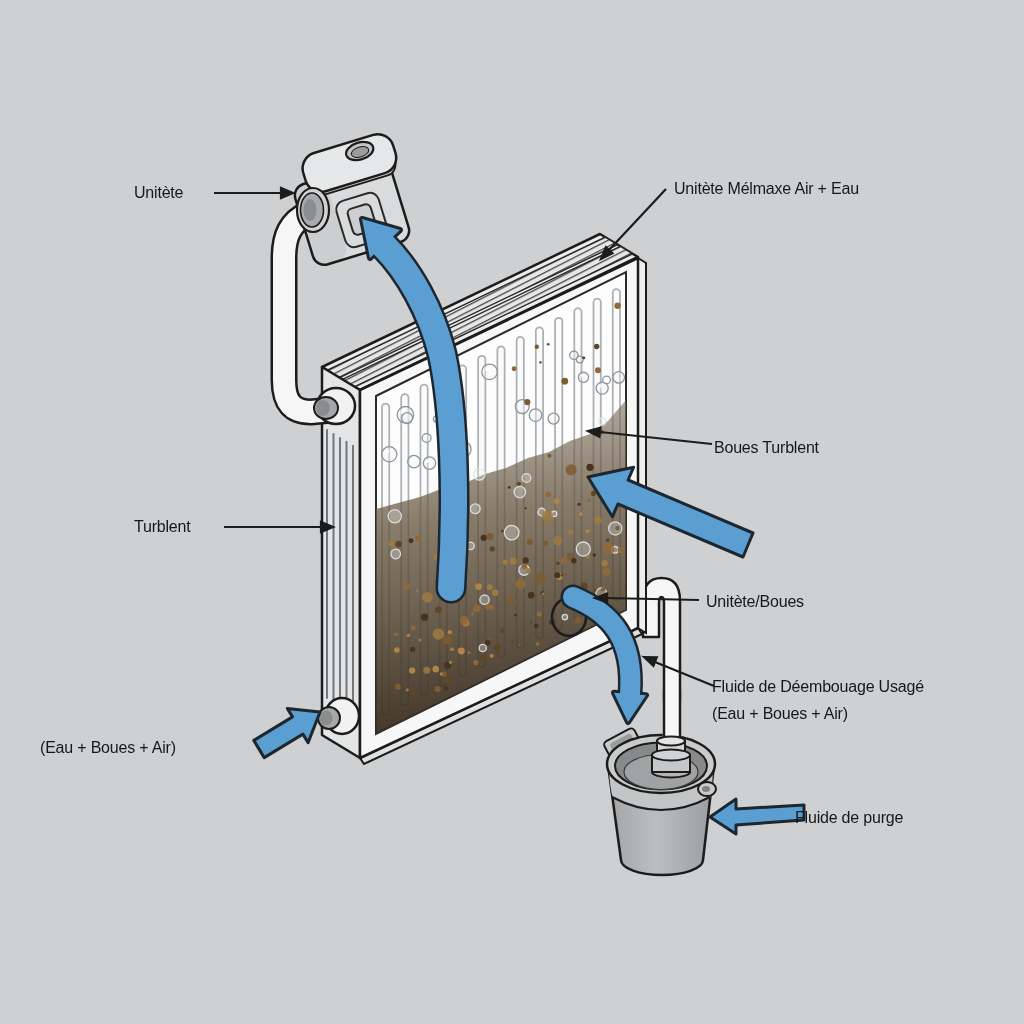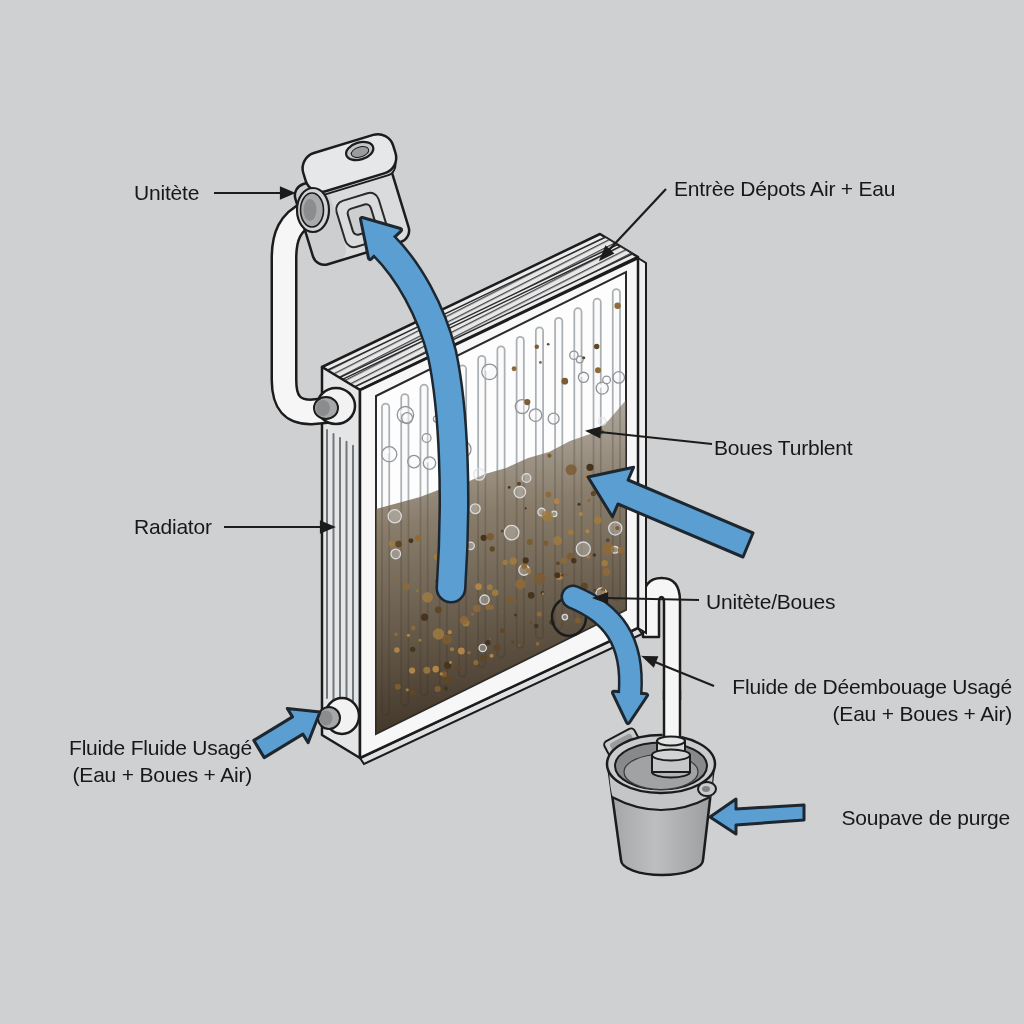--- a/index.html
+++ b/index.html
@@ -1,21 +1,21 @@
 <!DOCTYPE html>
 <html><head>
 <meta charset="utf-8">
 <style>
   html,body{margin:0;padding:0;width:1024px;height:1024px;overflow:hidden;
     background:#cfd0d1;font-family:"Liberation Sans",sans-serif;}
   #stage{position:relative;width:1024px;height:1024px;}
   #scene{position:absolute;left:0;top:0;}
-  .lbl{position:absolute;color:#17181a;font-size:21px;line-height:27px;
+  .lbl{position:absolute;color:#17181a;font-size:16px;line-height:27px;
     letter-spacing:-0.2px;white-space:nowrap;}
-  .lbl.center{text-align:right;white-space:normal;}
+  .lbl.center{text-align:left;white-space:normal;}
 </style>
 </head>
 <body>
 
 <div id="stage">
 <svg id="scene" width="1024" height="1024" viewBox="0 0 1024 1024">
   <defs>
     <pattern id="hatch" width="5.5" height="5.5" patternUnits="userSpaceOnUse" patternTransform="rotate(63)">
       <rect width="5.5" height="5.5" fill="#e7e7e8"></rect>
       <line x1="0" y1="0" x2="0" y2="5.5" stroke="#46484b" stroke-width="2.6"></line>
@@ -393,28 +393,27 @@
     <line x1="224" y1="527" x2="323" y2="527"></line>
         <polygon points="333,527 321,522 321,532"></polygon>
     <line x1="699" y1="600" x2="606" y2="598"></line>
         <polygon points="595,598 607,593.5 607,602.5"></polygon>
     <line x1="714" y1="686" x2="655" y2="662"></line>
         <polygon points="644,657 656.8,657.4 653.4,665.8"></polygon>
   </g>
 </svg>
 
 <div class="lbl" style="left:134px;top:179px">Unitète</div>
-<div class="lbl" style="left:674px;top:175px">Entrèe Dépots Air + Eau</div>
+<div class="lbl" style="left:674px;top:175px">Unitète Mélmaxe Air + Eau</div>
 <div class="lbl" style="left:714px;top:434px">Boues Turblent</div>
-<div class="lbl" style="left:134px;top:513px">Radiator</div>
+<div class="lbl" style="left:134px;top:513px">Turblent</div>
 <div class="lbl" style="left:706px;top:588px">Unitète/Boues</div>
 <div class="lbl center" style="left:712px;top:673px;width:300px">
   <div>Fluide de Déembouage Usagé</div>
   <div>(Eau + Boues + Air)</div>
 </div>
 <div class="lbl center" style="left:40px;top:734px;width:212px">
-  <div>Fluide Fluide Usagé</div>
   <div>(Eau + Boues + Air)</div>
 </div>
 <div class="lbl center" style="left:795px;top:805px;width:215px;line-height:25px">
-  <div>Soupave de purge</div>
+  <div>Fluide de purge</div>
 </div>
 </div>
 
 </body></html>

